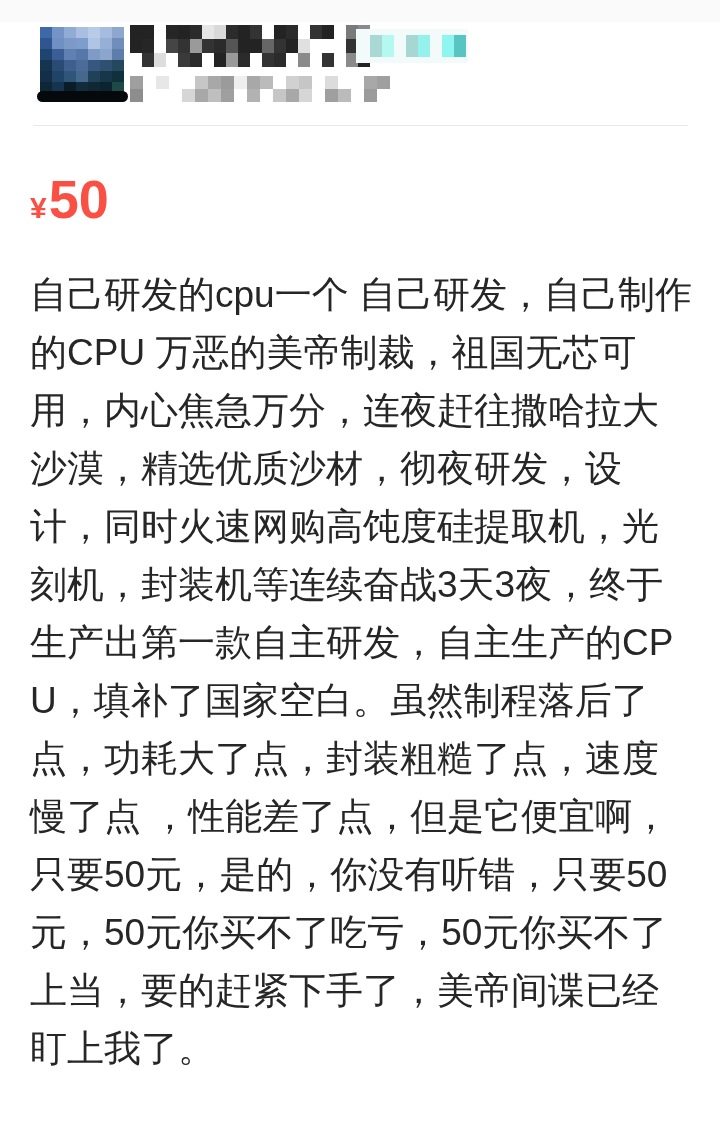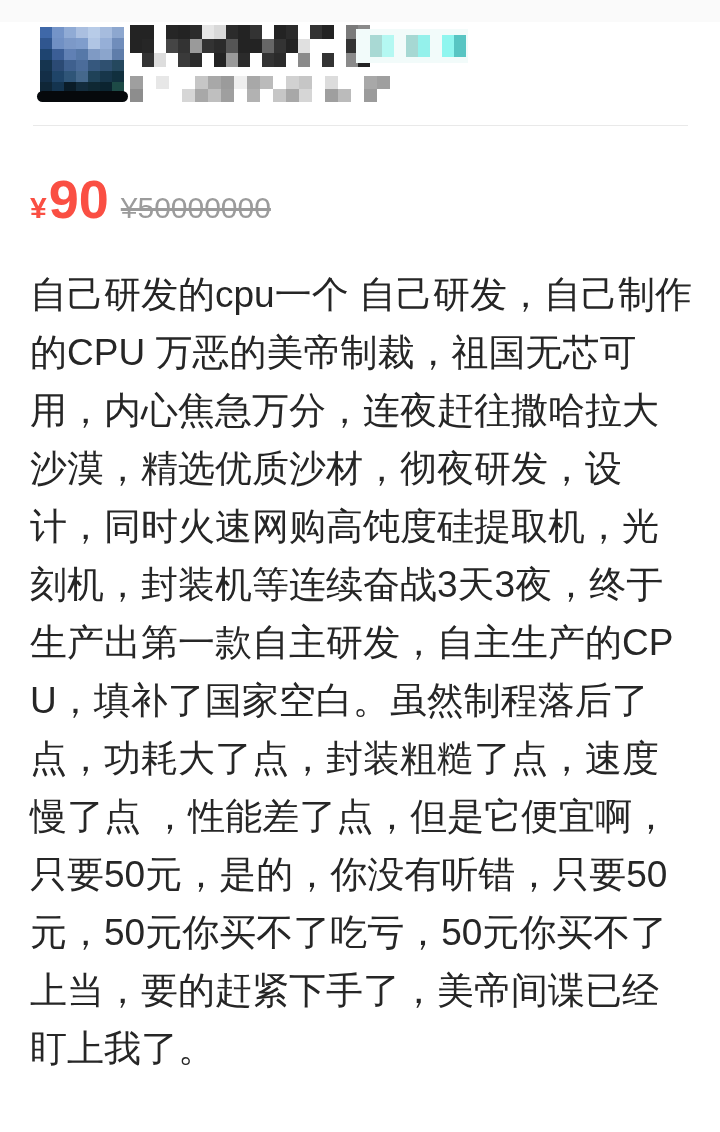--- a/index.html
+++ b/index.html
@@ -223,17 +223,16 @@
       <div style="background: rgb(138, 138, 138);"></div>
       <div></div>
       <div></div>
     </div>
 </div>
 
 <div class="divider"></div>
 
 <div class="price-row">
   <span class="price-symbol">¥</span>
-  <span class="price-current">90</span>
-  <span class="price-original">¥50000000</span>
+  <span class="price-current">50</span>
 </div>
 
 <div class="description">自己研发的cpu一个 自己研发，自己制作的CPU 万恶的美帝制裁，祖国无芯可用，内心焦急万分，连夜赶往撒哈拉大沙漠，精选优质沙材，彻夜研发，设计，同时火速网购高饨度硅提取机，光刻机，封装机等连续奋战3天3夜，终于生产出第一款自主研发，自主生产的CPU，填补了国家空白。虽然制程落后了点，功耗大了点，封装粗糙了点，速度慢了点 ，性能差了点，但是它便宜啊，只要50元，是的，你没有听错，只要50元，50元你买不了吃亏，50元你买不了上当，要的赶紧下手了，美帝间谍已经盯上我了。</div>
 
 </body></html>

